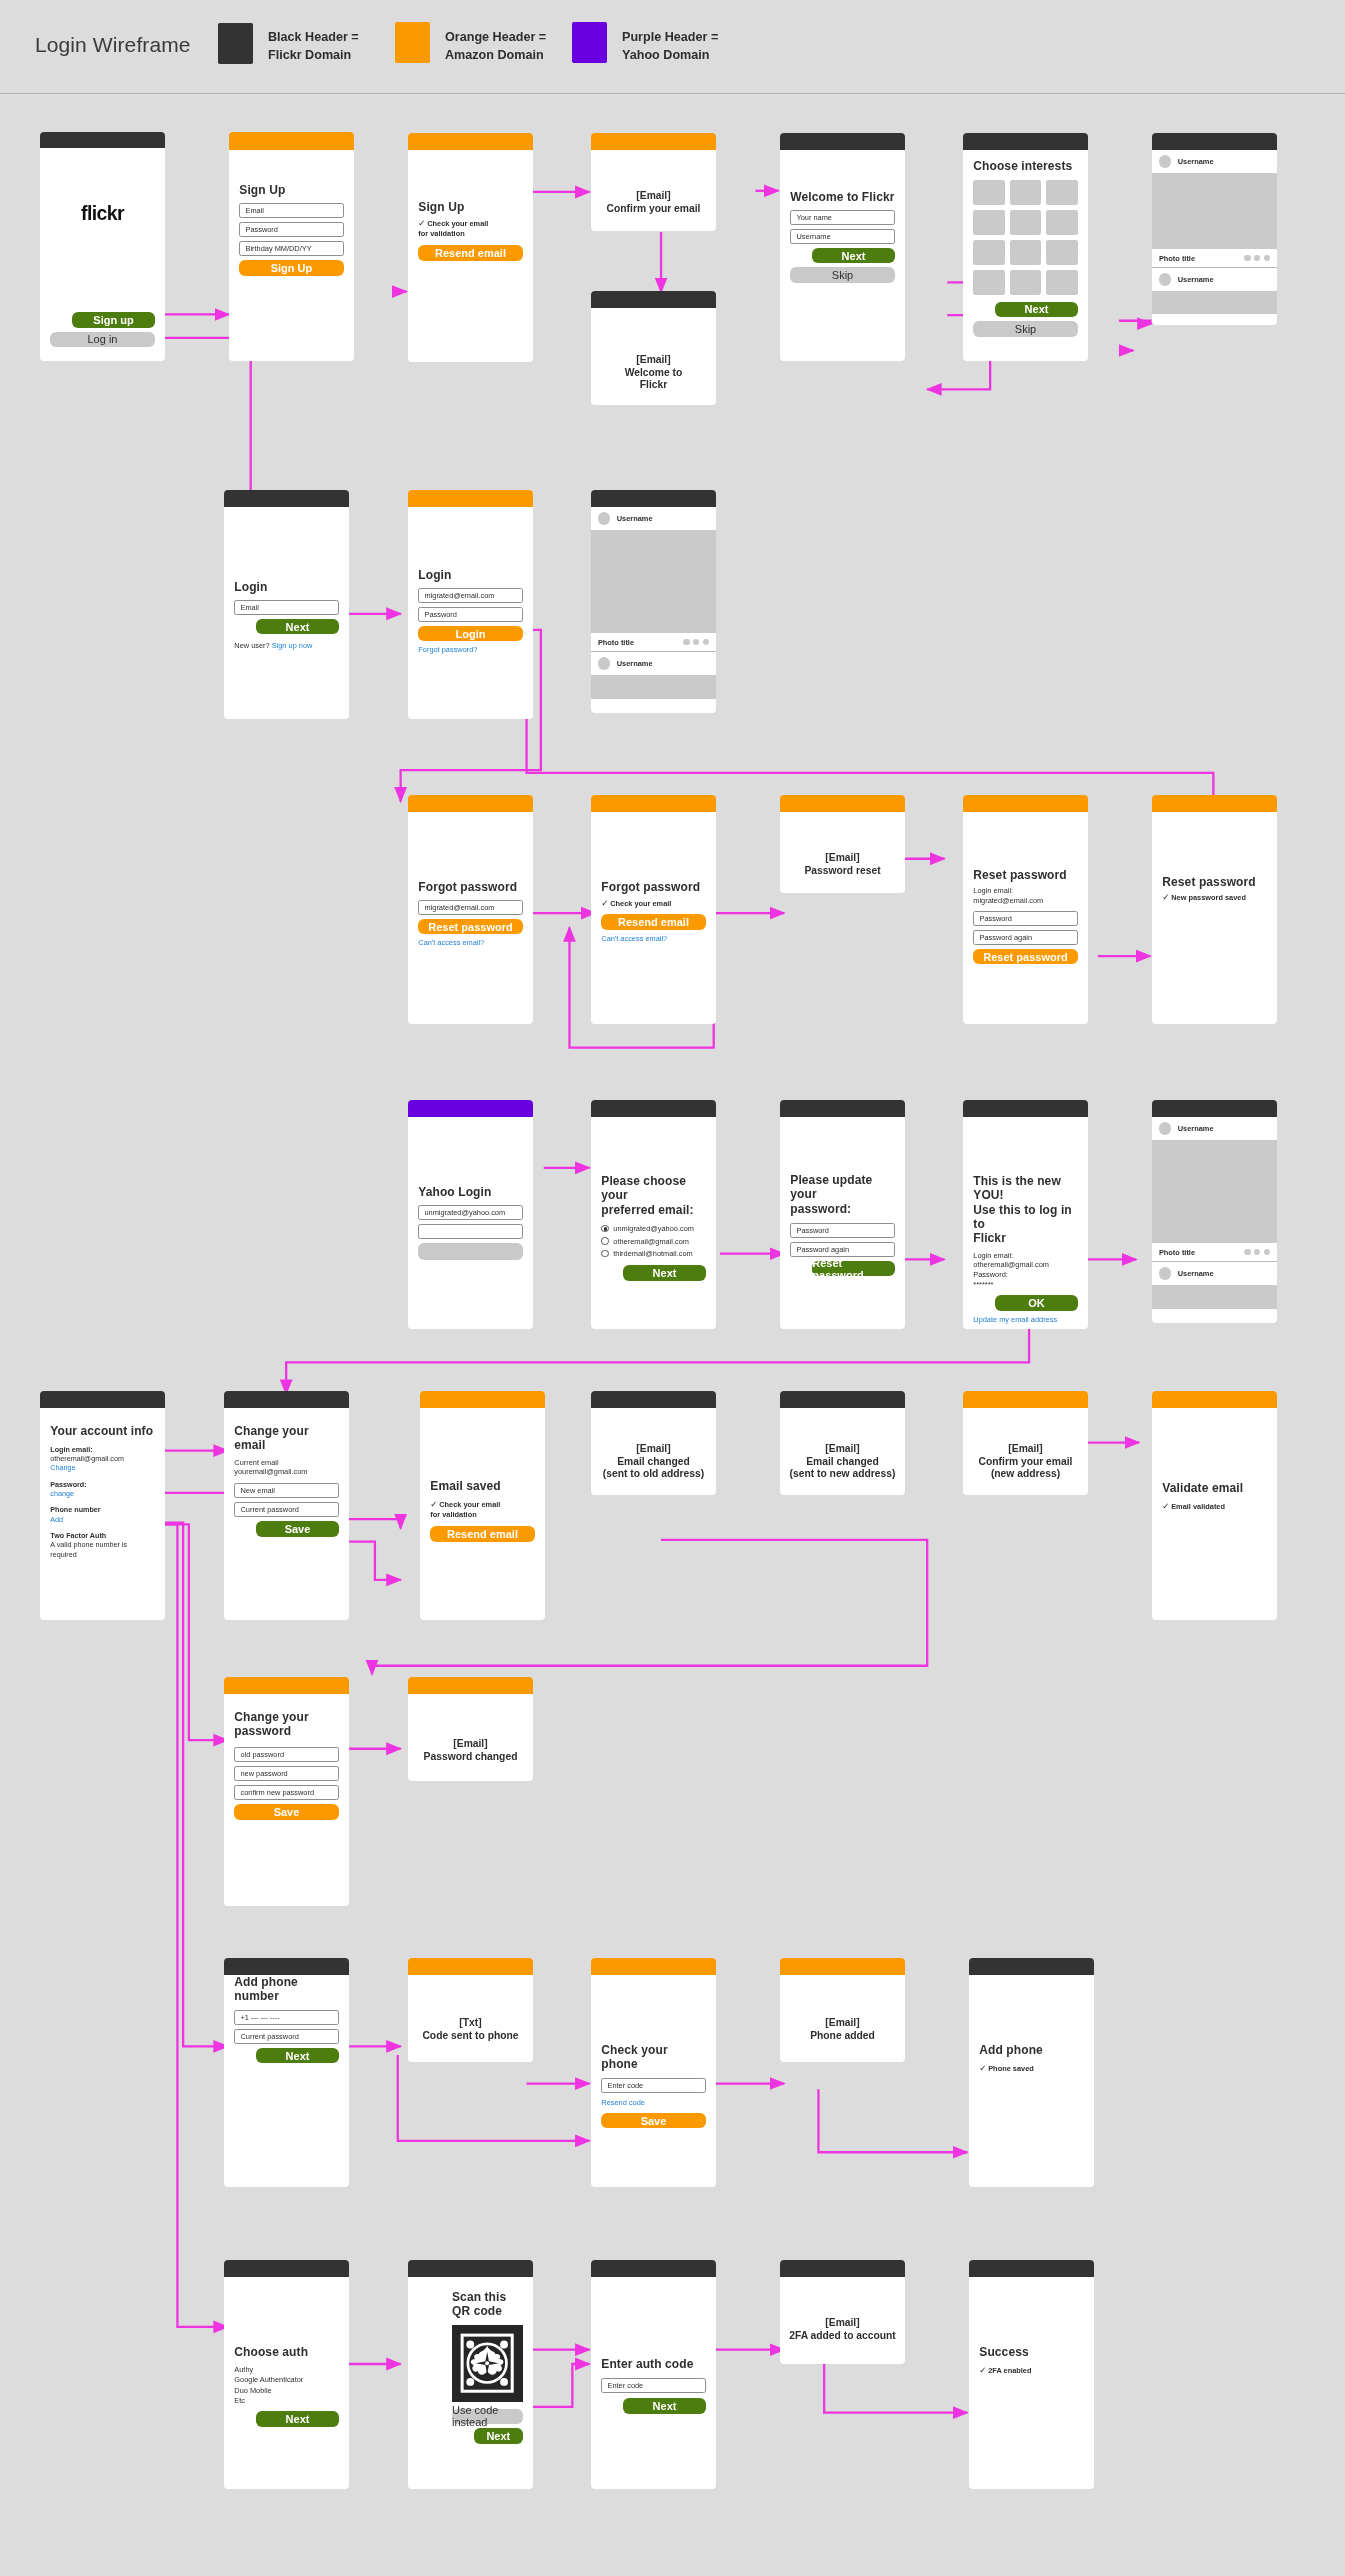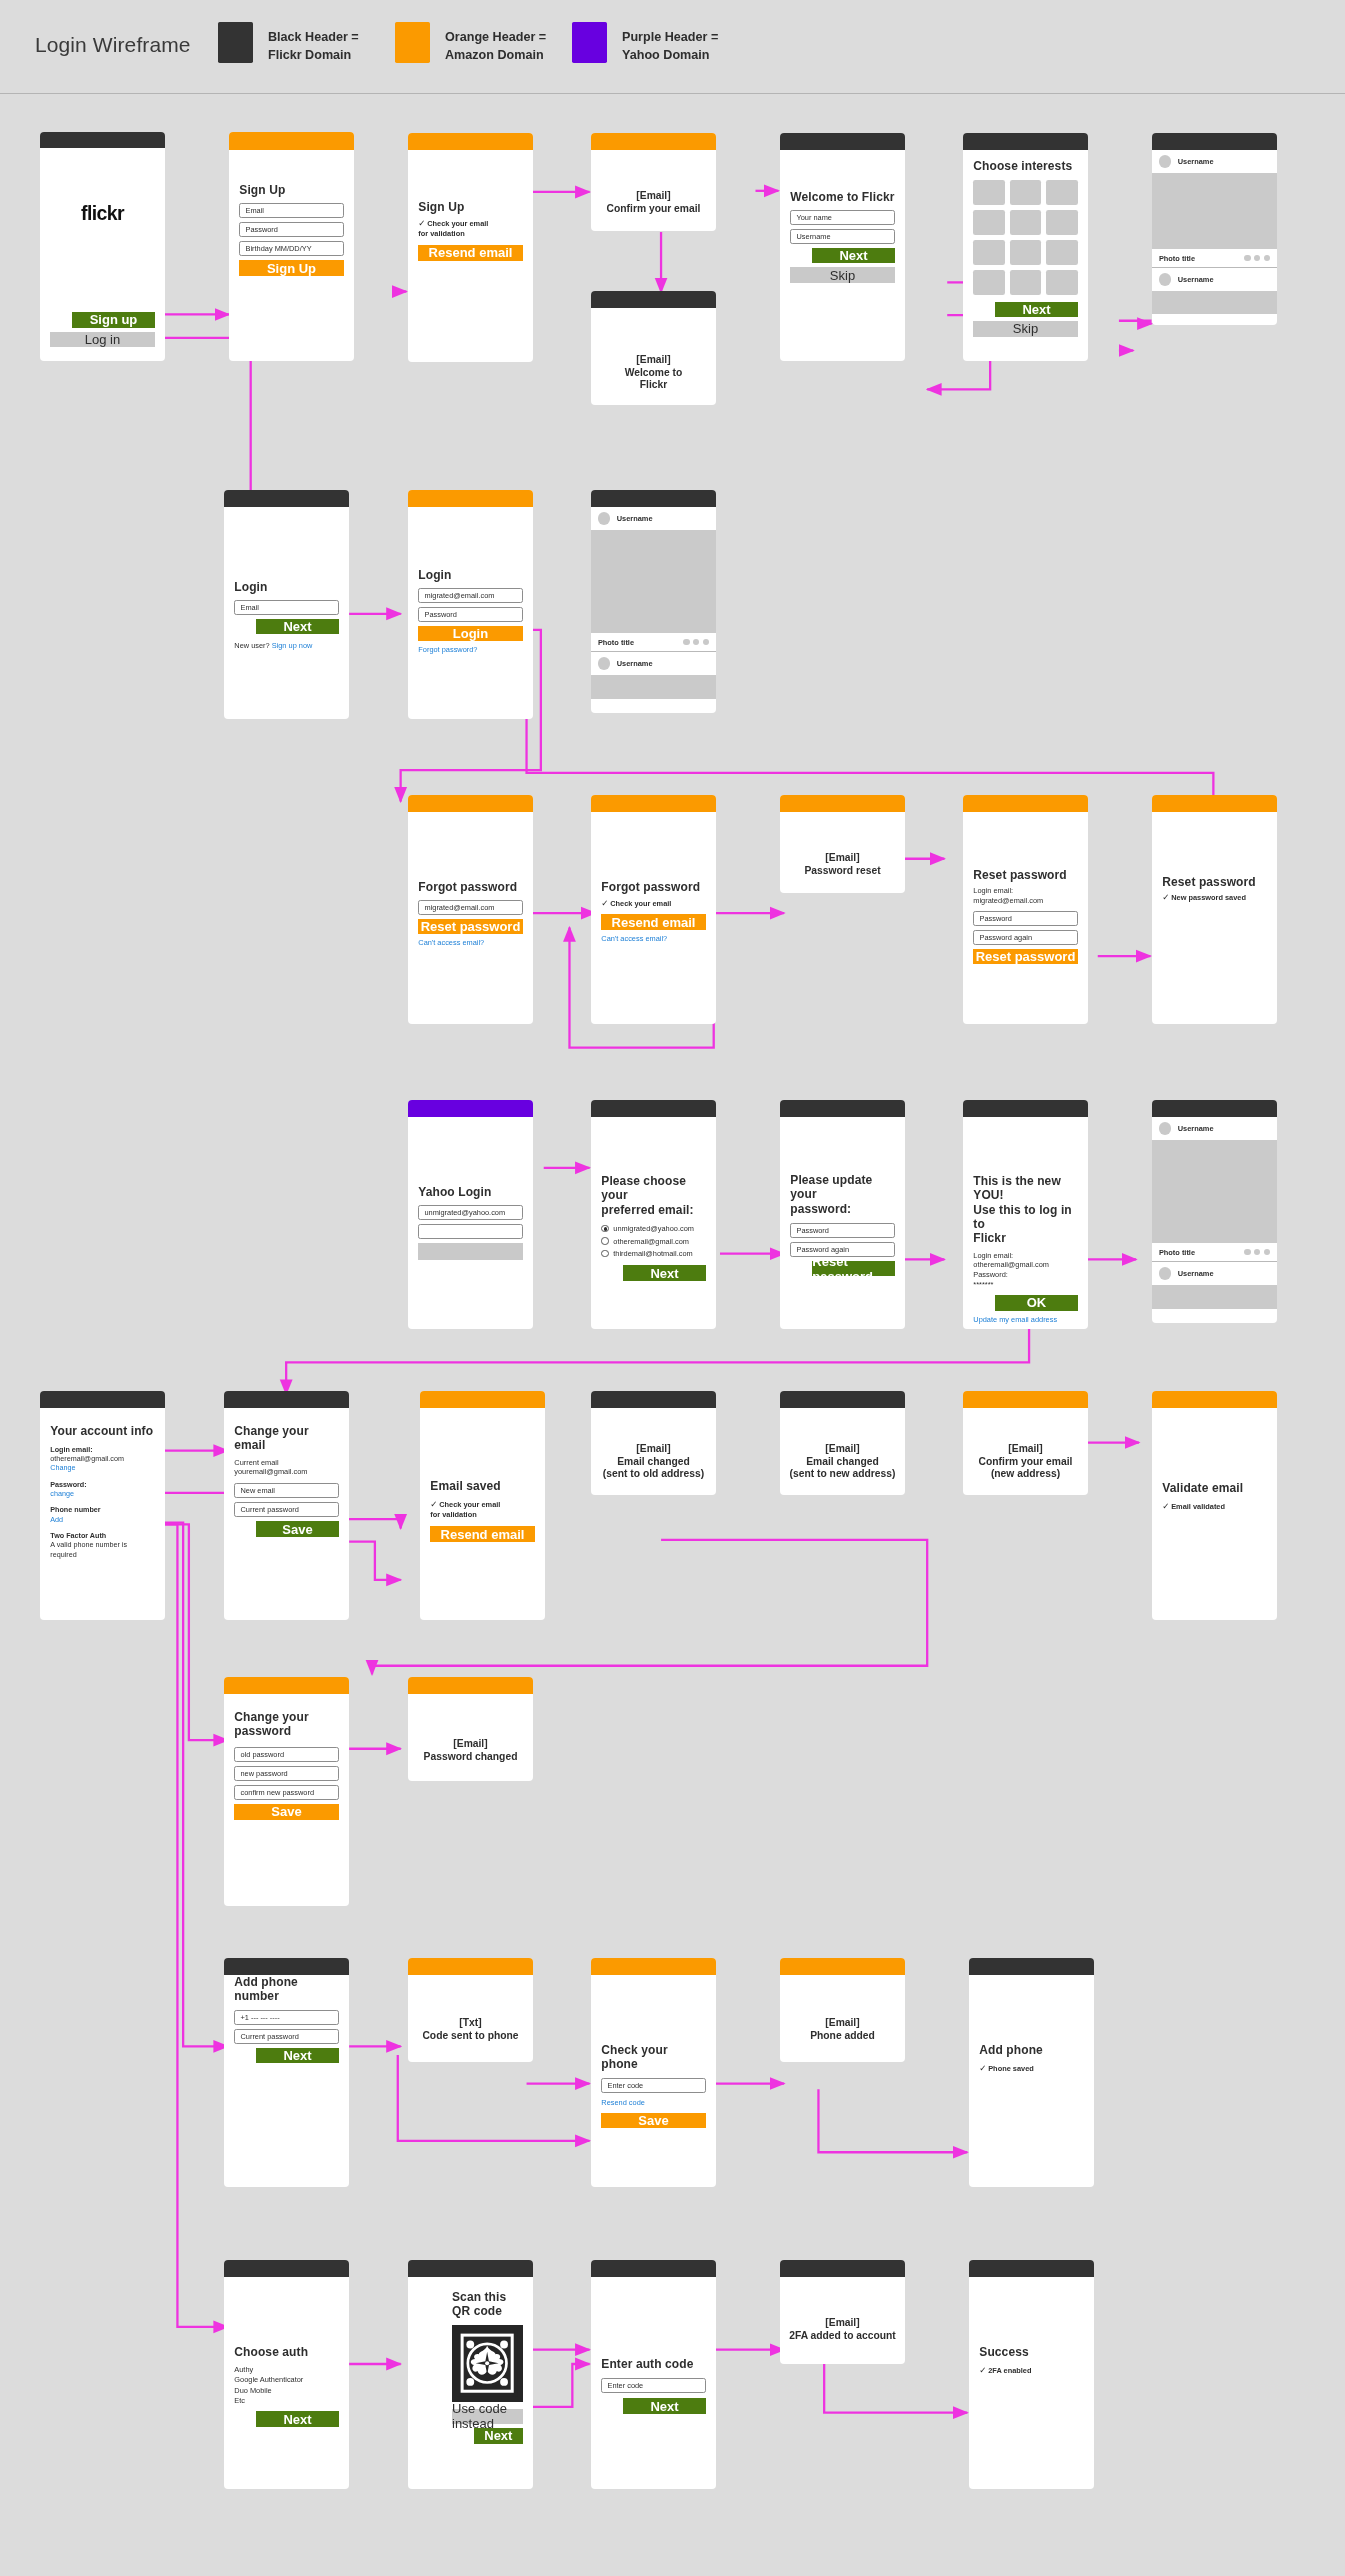--- a/index.html
+++ b/index.html
@@ -52,21 +52,21 @@
     font-size: 10.3px; font-weight: 700; line-height: 12.6px; color: #2e2e2e;
   }
 
   .field {
     border: 0.6px solid #8d8d8d; border-radius: 2.3px; background: #fff;
     height: 15px; display: flex; align-items: center; padding-left: 5.2px;
     font-size: 7.4px; color: #2e2e2e;
   }
   .btn {
     height: 15.5px; display: flex; align-items: center; justify-content: center;
-    font-size: 13px; font-weight: 700; border-radius: 0; cursor: pointer;
+    font-size: 11px; font-weight: 700; border-radius: 6px; cursor: pointer;
   }
   .btn.dark   { background: #4d7c0f; color: #ffffff; margin-left: 22px; }
   .btn.orange { background: #fb9a00; color: #ffffff; }
   .btn.grey   { background: #c9c9c9; color: #2e2e2e; font-weight: 400; }
   .btn.blank  { background: #c9c9c9; }
 
   .row { display: flex; flex-direction: column; gap: 4px; }
 
   
   .interests { display: grid; grid-template-columns: repeat(3, 1fr); gap: 5.2px; }
@@ -108,21 +108,21 @@
   svg.wires { position: absolute; left: 0; top: 0; width: 1345px; height: 2576px; pointer-events: none; }
 </style>
 </head>
 <body>
 
 <div id="root">
 
   <div class="legend-bar">
     <div class="legend-title">Login Wireframe</div>
 
-    <div class="legend-item" style="left:218px;">
+    <div class="legend-item" style="left:218px;align-items:flex-end;">
       <div class="legend-swatch" style="background:#333333"></div>
       <div class="legend-text">
         <div>Black Header =</div>
         <div>Flickr Domain</div>
       </div>
     </div>
 
     <div class="legend-item" style="left:395px;">
       <div class="legend-swatch" style="background:#fb9a00"></div>
       <div class="legend-text">

